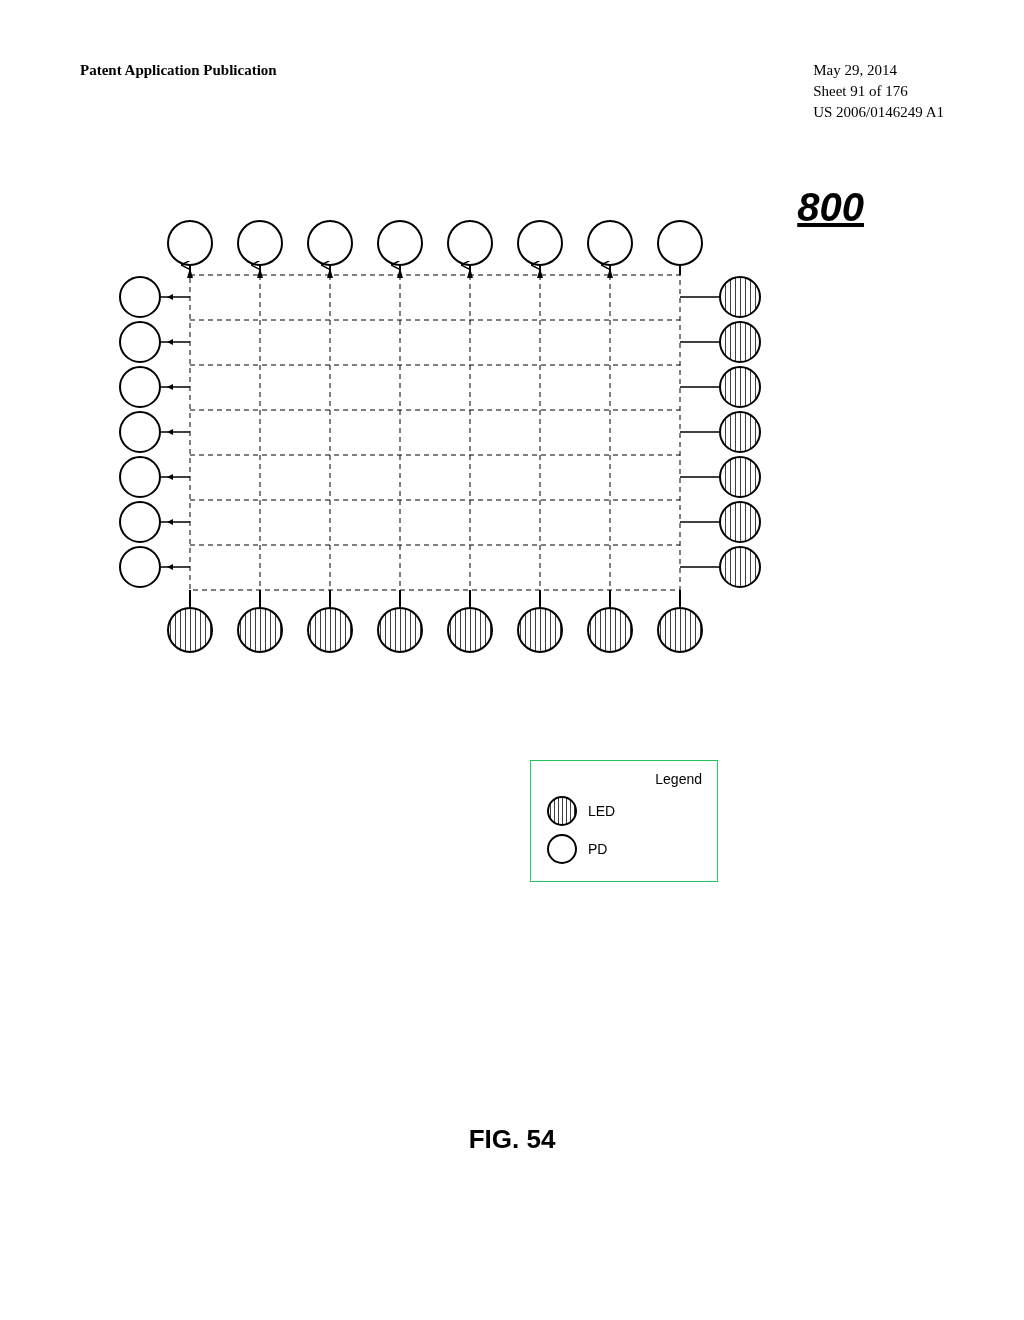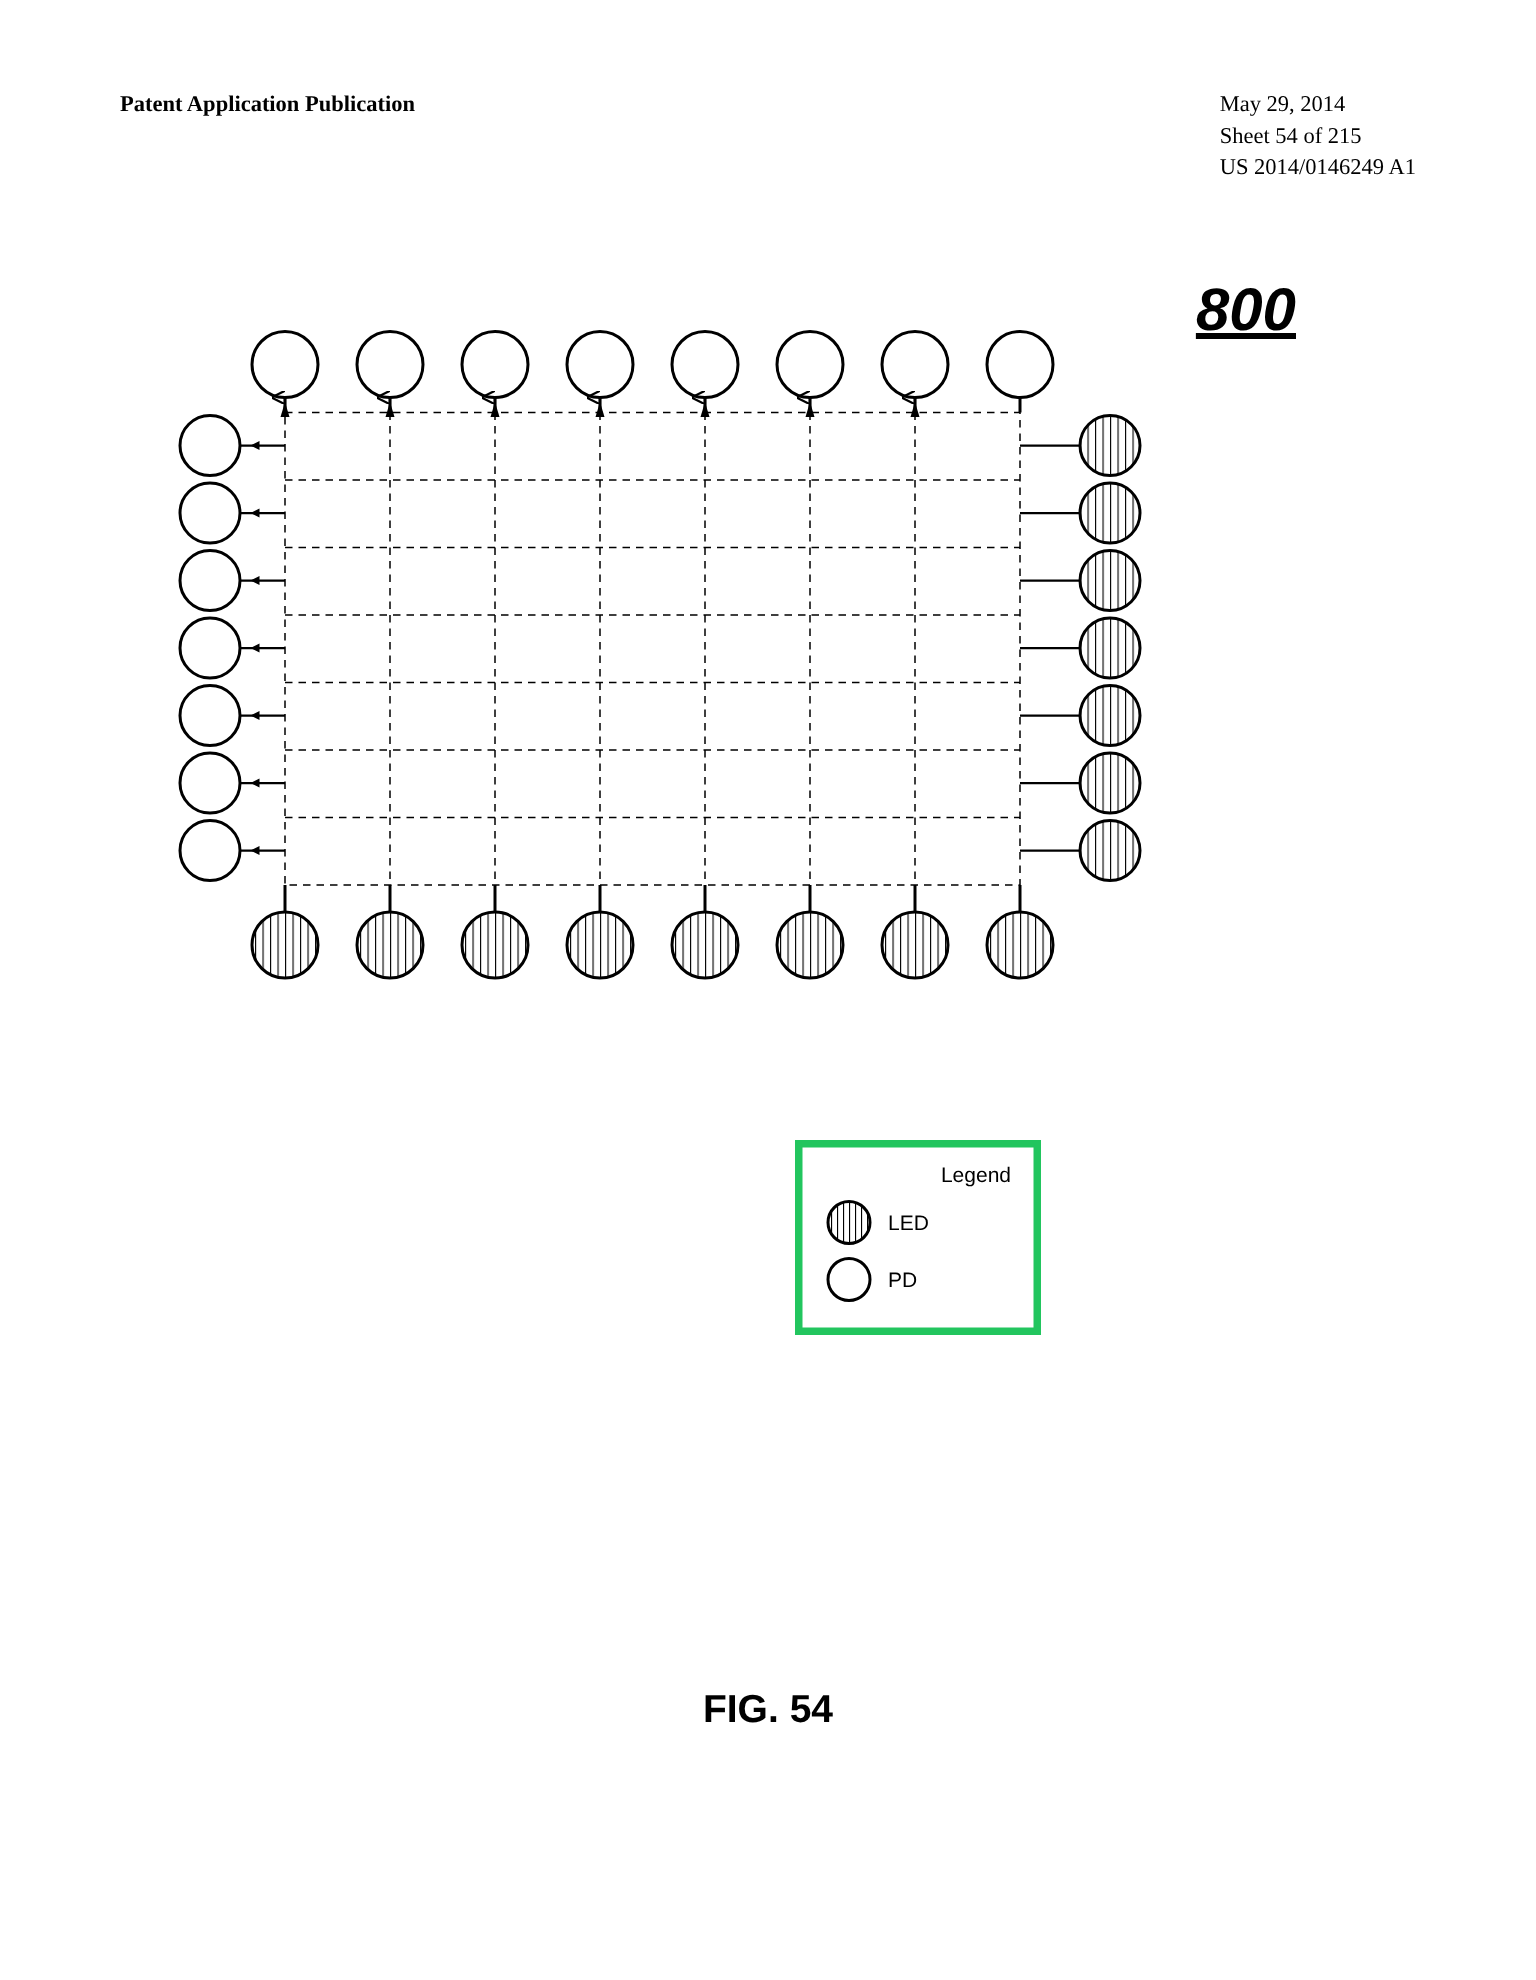--- a/index.html
+++ b/index.html
@@ -51,22 +51,22 @@
       text-decoration: underline;
       font-family: Arial, sans-serif;
       font-style: italic;
     }
 
     
     .legend-box {
       position: absolute;
       top: 760px;
       left: 530px;
-      width: 164px;
-      border: 5px solid #22c55e;
+      width: 188px;
+      border: 1px solid #22c55e;
       padding: 10px 15px;
       font-family: Arial, sans-serif;
       font-size: 14px;
     }
 
     .legend-title {
       text-align: right;
       font-size: 14px;
       margin-bottom: 8px;
     }
@@ -105,22 +105,22 @@
 <body>
 
 <div class="page">
 
   <div class="header">
     <div class="header-left">
       <span>Patent Application Publication</span>
     </div>
     <div class="header-right">
       <div>May 29, 2014</div>
-      <div>Sheet 54 of 215</div>
-      <div>US 2014/0146249 A1</div>
+      <div>Sheet 91 of 176</div>
+      <div>US 2006/0146249 A1</div>
     </div>
   </div>
 
   <div class="figure-label-800">800</div>
 
   <svg style="position:absolute; top:200px; left:100px; width:700px; height:500px;" viewBox="0 0 700 500" xmlns="http://www.w3.org/2000/svg">
 
     <defs>
 
       <pattern id="hatch" patternUnits="userSpaceOnUse" width="5" height="5" patternTransform="rotate(0)">

